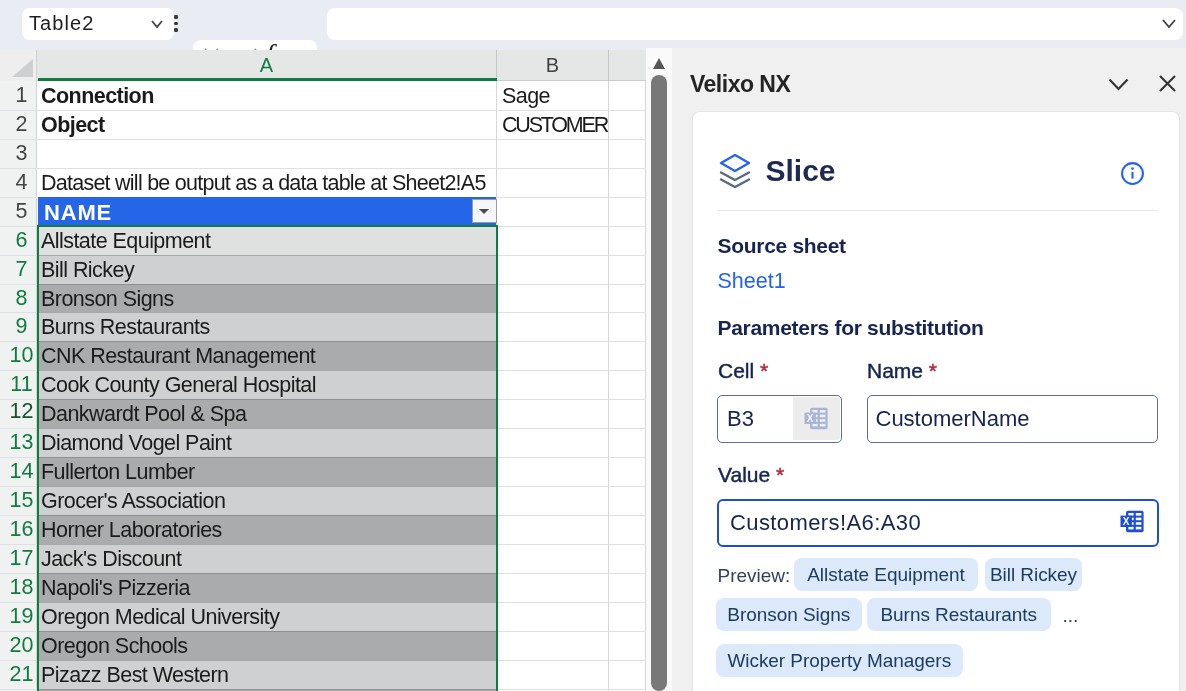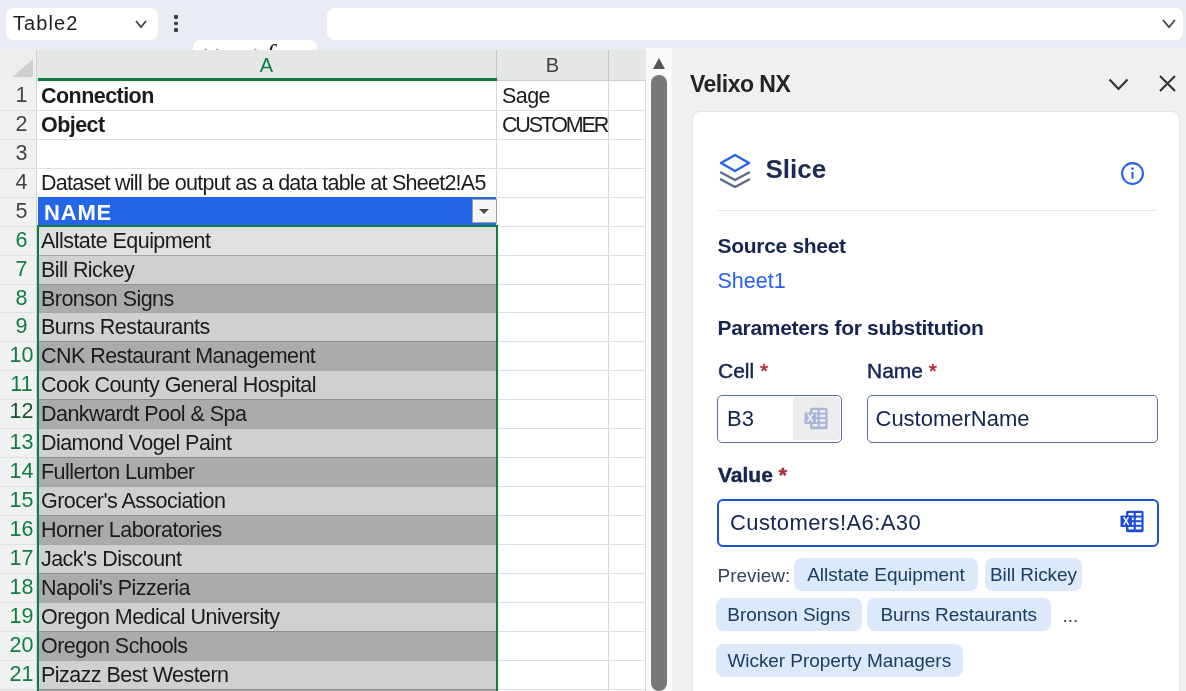--- a/index.html
+++ b/index.html
@@ -16,21 +16,21 @@
 #card { position:absolute; left:19.5px; top:62.5px; width:488.5px; height:581px; background:#fff; border-radius:8px 8px 0 0; border:1px solid #e4e4e4; border-bottom:none; }
 .inp { position:absolute; border:1.2px solid #5d6e9e; border-radius:5px; background:#fff; font-size:22px; color:#16254f; }
 .chip { position:absolute; height:33px; line-height:33px; background:#dbe9fb; border-radius:8px; font-size:19px; letter-spacing:-0.05px; color:#1d3c63; text-align:center; }
 .lbl { position:absolute; font-size:21px; font-weight:bold; letter-spacing:-0.3px; color:#16254f; }
 .star { color:#b02a37; }
 .flbl { position:absolute; font-size:21px; font-weight:400; -webkit-text-stroke:0.45px currentColor; color:#16254f; }
 </style></head>
 <body>
 
 <div id="topbar">
-  <div class="tbox" style="left:6px;width:152px;">
+  <div class="tbox" style="left:22px;width:152px;">
     <span style="position:absolute;left:7px;top:0;line-height:31.5px;font-size:20px;letter-spacing:1.1px;color:#1f1f1f;">Table2</span>
     <svg style="position:absolute;right:10px;top:10px" width="14" height="12" viewBox="0 0 14 12">
         <polyline points="2,3 7,9 12,3" fill="none" stroke="#444" stroke-width="1.8"></polyline>
       </svg>
   </div>
   <div style="position:absolute;left:174px;top:15px;width:4px;">
     <div style="width:3.5px;height:3.5px;border-radius:1.2px;background:#3c3c3c;margin-bottom:3px"></div>
     <div style="width:3.5px;height:3.5px;border-radius:1.2px;background:#3c3c3c;margin-bottom:3px"></div>
     <div style="width:3.5px;height:3.5px;border-radius:1.2px;background:#3c3c3c"></div>
   </div>
@@ -191,21 +191,21 @@
       <path d="M1 1 L16 16 M16 1 L1 16" stroke="#333" stroke-width="2.1" fill="none"></path>
     </svg>
 
   <div id="card">
 
     <svg style="position:absolute;left:26px;top:41.5px" width="32" height="35" viewBox="0 0 32 35">
       <path d="M16 2 L30 10 L16 18 L2 10 Z" fill="none" stroke="#2563eb" stroke-width="2.4" stroke-linejoin="round"></path>
       <path d="M2 19.5 L16 27 L30 19.5" fill="none" stroke="#5b6b85" stroke-width="2.4" stroke-linejoin="round" stroke-linecap="round"></path>
       <path d="M2 26.5 L16 34 L30 26.5" fill="none" stroke="#5b6b85" stroke-width="2.4" stroke-linejoin="round" stroke-linecap="round"></path>
     </svg>
-    <div style="position:absolute;left:73px;top:42px;font-size:26px;font-weight:bold;color:#1e2a52;">Slice</div>
+    <div style="position:absolute;left:73px;top:42px;font-size:30px;font-weight:bold;color:#1e2a52;">Slice</div>
     <svg style="position:absolute;left:427px;top:49px" width="25" height="25" viewBox="0 0 24 24">
       <circle cx="12" cy="12" r="10" fill="none" stroke="#2563eb" stroke-width="2"></circle>
       <line x1="12" y1="10.5" x2="12" y2="17" stroke="#2563eb" stroke-width="2"></line>
       <circle cx="12" cy="7.3" r="1.3" fill="#2563eb"></circle>
     </svg>
     <div style="position:absolute;left:24px;top:98px;width:441px;height:1px;background:#e8e8e8;"></div>
 
     <div class="lbl" style="left:25px;top:122px;">Source sheet</div>
     <div style="position:absolute;left:25px;top:157.5px;font-size:21.5px;color:#2563eb;">Sheet1</div>
     <div class="lbl" style="left:25px;top:204px;">Parameters for substitution</div>
@@ -228,21 +228,21 @@
             <rect x="15.8" y="16.8" width="5.6" height="2.6" fill="#efefee"></rect>
           <rect x="0.5" y="5.6" width="11.4" height="11.4" fill="#a9b5d6"></rect>
           <text x="6.2" y="15" font-size="10" fill="#f5f5f4" text-anchor="middle" font-weight="bold" font-family="Liberation Sans">X</text>
         </svg>
       </div>
     </div>
     <div class="inp" style="left:174px;top:283px;width:291px;height:48px;">
       <span style="position:absolute;left:8px;top:0;line-height:46px;">CustomerName</span>
     </div>
 
-    <div class="flbl" style="left:25.5px;top:351px;font-weight:bold;">Value <span class="star">*</span></div>
+    <div class="flbl" style="left:25.5px;top:351px;">Value <span class="star">*</span></div>
     <div class="inp" style="left:24.5px;top:387px;width:442px;height:48px;border:2.5px solid #1d4ed8;border-radius:6px;">
       <span style="position:absolute;left:11px;top:0;line-height:43px;letter-spacing:0.4px;">Customers!A6:A30</span>
       <svg style="position:absolute;right:12px;top:9px" width="25" height="23" viewBox="0 0 25 23">
         <rect x="6" y="0.8" width="17.6" height="21.4" rx="2" fill="#1d4ed8"></rect>
         <rect x="8.4" y="3" width="5.2" height="2.6" fill="#fff"></rect>
           <rect x="15.8" y="3" width="5.6" height="2.6" fill="#fff"></rect>
         <rect x="8.4" y="7.6" width="5.2" height="2.6" fill="#fff"></rect>
           <rect x="15.8" y="7.6" width="5.6" height="2.6" fill="#fff"></rect>
         <rect x="8.4" y="12.2" width="5.2" height="2.6" fill="#fff"></rect>
           <rect x="15.8" y="12.2" width="5.6" height="2.6" fill="#fff"></rect>

